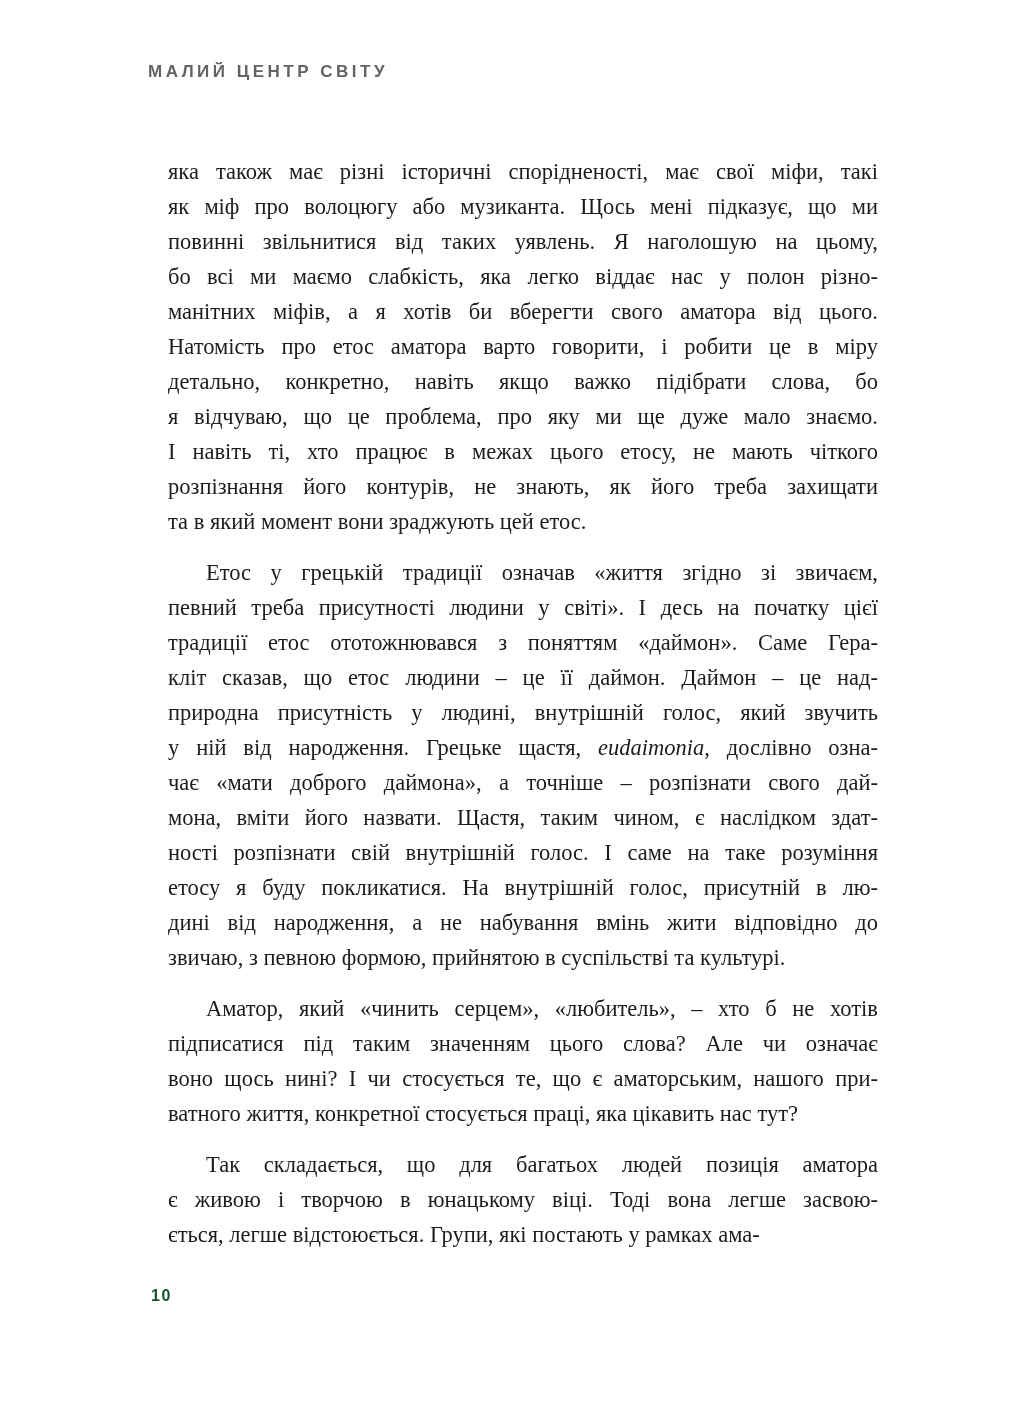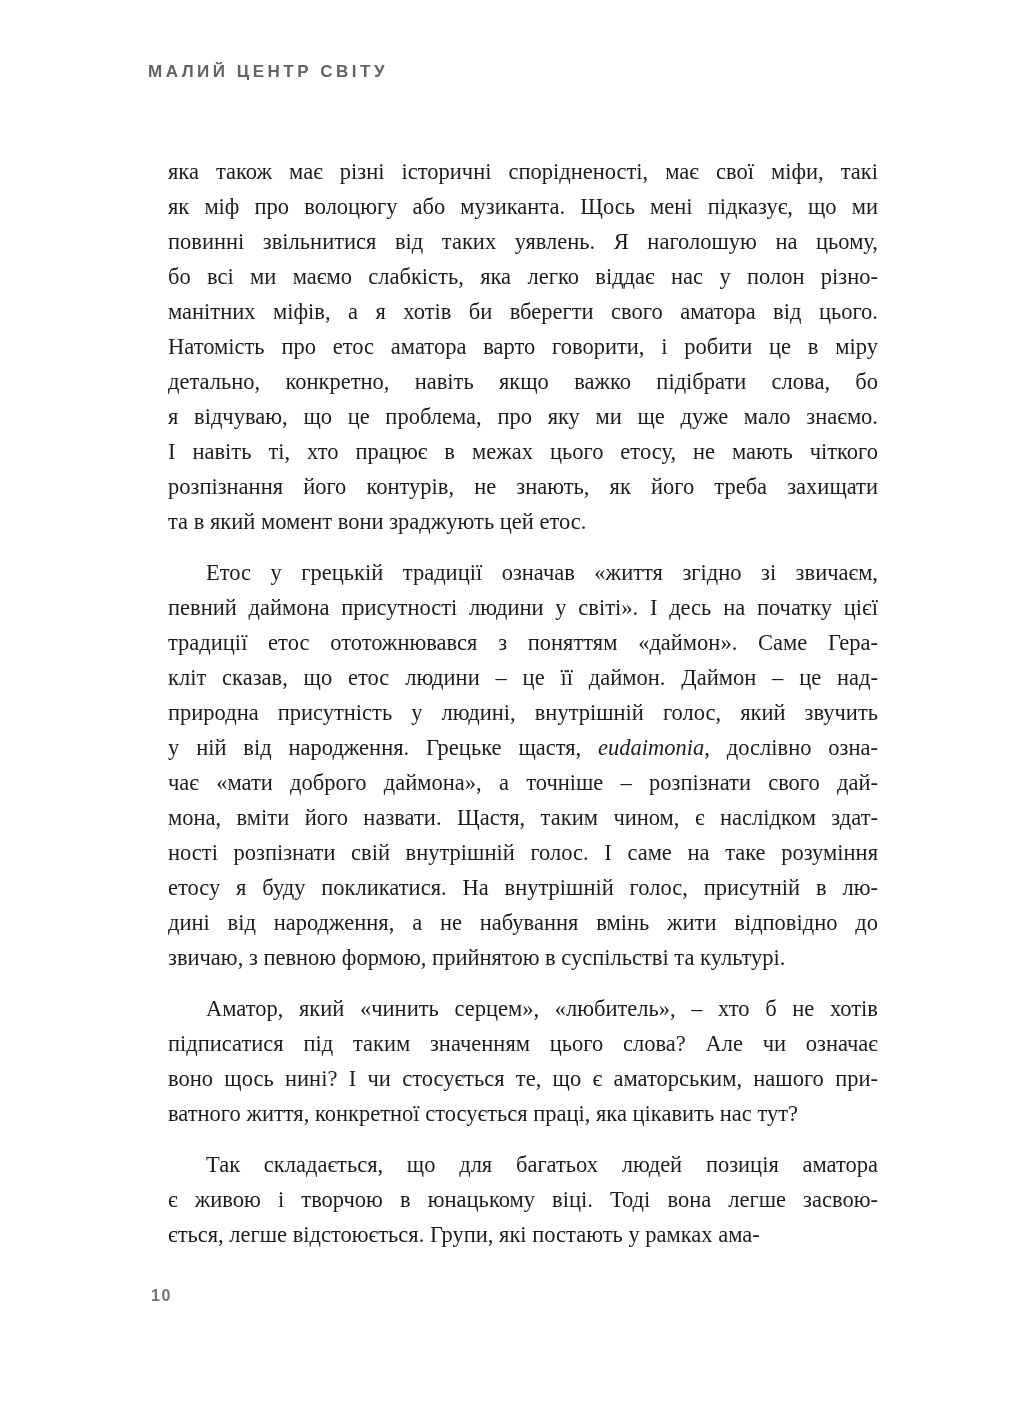--- a/index.html
+++ b/index.html
@@ -54,21 +54,21 @@
   }
   .line i { font-style: italic; }
   .page-number {
     position: absolute;
     left: 151px;
     top: 1287px;
     font-family: "Liberation Sans", sans-serif;
     font-size: 16px;
     font-weight: 700;
     letter-spacing: 1.5px;
-    color: #737373;
+    color: #14532d;
   }
 </style>
 </head>
 <body>
 
 <div class="page">
   <div class="running-header">МАЛИЙ ЦЕНТР СВІТУ</div>
 
   <div class="text-body">
       <div class="para">
@@ -79,21 +79,21 @@
         <div class="line">манітних міфів, а я хотів би вберегти свого аматора від цього.</div>
         <div class="line">Натомість про етос аматора варто говорити, і робити це в міру</div>
         <div class="line">детально, конкретно, навіть якщо важко підібрати слова, бо</div>
         <div class="line">я відчуваю, що це проблема, про яку ми ще дуже мало знаємо.</div>
         <div class="line">І навіть ті, хто працює в межах цього етосу, не мають чіткого</div>
         <div class="line">розпізнання його контурів, не знають, як його треба захищати</div>
         <div class="line last">та в який момент вони зраджують цей етос.</div>
       </div>
       <div class="para">
         <div class="line first-indent">Етос у грецькій традиції означав «життя згідно зі звичаєм,</div>
-        <div class="line">певний даймона присутності людини у світі». І десь на початку цієї</div>
+        <div class="line">певний треба присутності людини у світі». І десь на початку цієї</div>
         <div class="line">традиції етос ототожнювався з поняттям «даймон». Саме Гера-</div>
         <div class="line">кліт сказав, що етос людини – це її даймон. Даймон – це над-</div>
         <div class="line">природна присутність у людині, внутрішній голос, який звучить</div>
         <div class="line">у ній від народження. Грецьке щастя, <i>eudaimonia</i>, дослівно озна-</div>
         <div class="line">чає «мати доброго даймона», а точніше – розпізнати свого дай-</div>
         <div class="line">мона, вміти його назвати. Щастя, таким чином, є наслідком здат-</div>
         <div class="line">ності розпізнати свій внутрішній голос. І саме на таке розуміння</div>
         <div class="line">етосу я буду покликатися. На внутрішній голос, присутній в лю-</div>
         <div class="line">дині від народження, а не набування вмінь жити відповідно до</div>
         <div class="line last">звичаю, з певною формою, прийнятою в суспільстві та культурі.</div>

